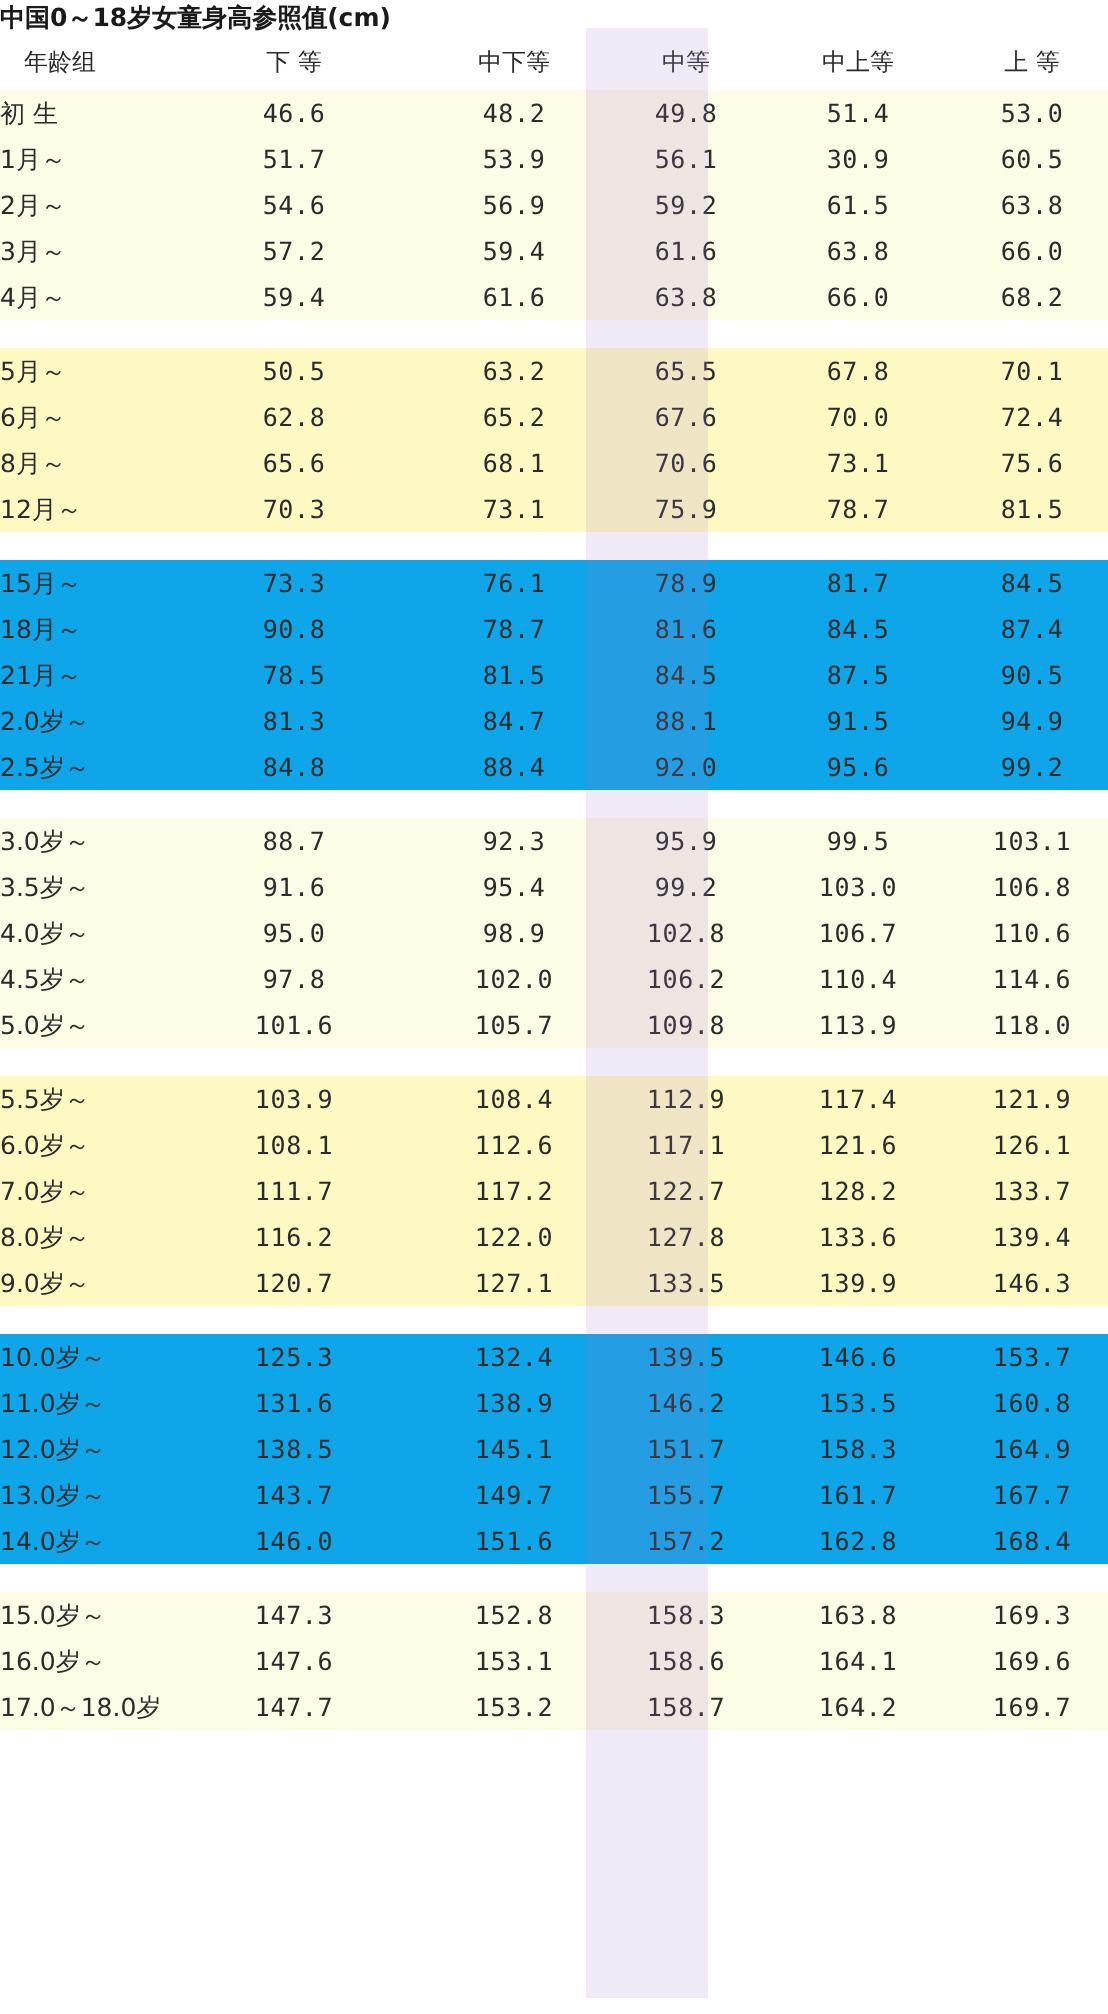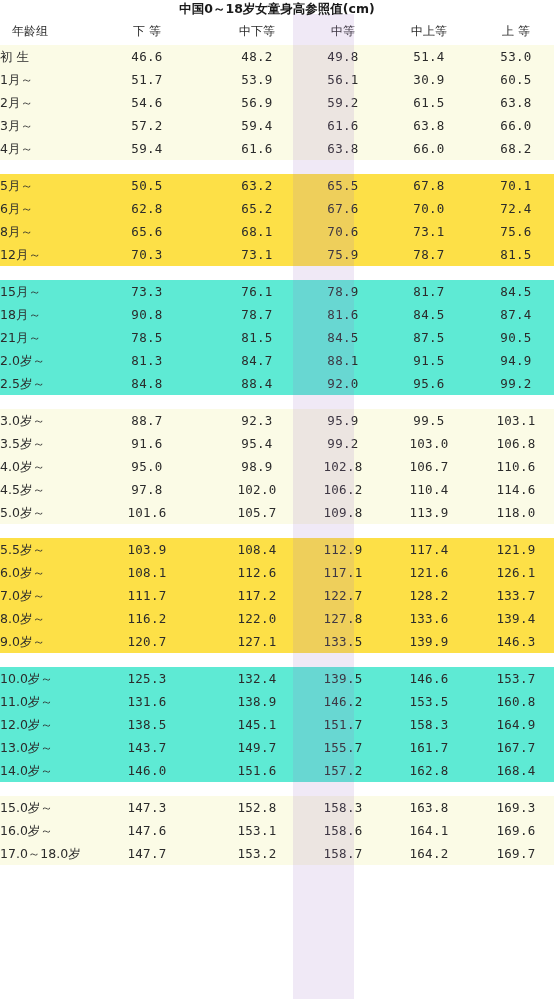--- a/index.html
+++ b/index.html
@@ -31,21 +31,20 @@
     width: 61px;
     height: 985px;
     background: rgba(160, 120, 200, 0.16);
     z-index: 3;
     pointer-events: none;
   }
 
   #title {
     position: relative;
     z-index: 4;
-    text-align: center;
     font-family: "DejaVu Sans", sans-serif;
     font-weight: bold;
     font-size: 12.5px;
     letter-spacing: 0px;
     color: #1a1a1a;
     padding-top: 1px;
     height: 16px;
     line-height: 16px;
   }
 
@@ -100,22 +99,22 @@
     text-align: center;
     font-family: "DejaVu Sans Mono", monospace;
     font-size: 12px;
     color: #2b2b2b;
     letter-spacing: 0.3px;
   }
   td.num.c5 { padding-right: 6px; text-align: center; }
 
   
   tr.tint-ivory  td { background: #fbfbe6; }
-  tr.tint-peach  td { background: #fde047; }
-  tr.tint-green  td { background: #5eead4; }
+  tr.tint-peach  td { background: #fef9c3; }
+  tr.tint-green  td { background: #0ea5e9; }
 
   tr.gap-row { height: 14px; }
   tr.gap-row td {
     height: 14px;
     padding: 0;
     background: #ffffff;
   }
 </style>
 </head>
 <body>

